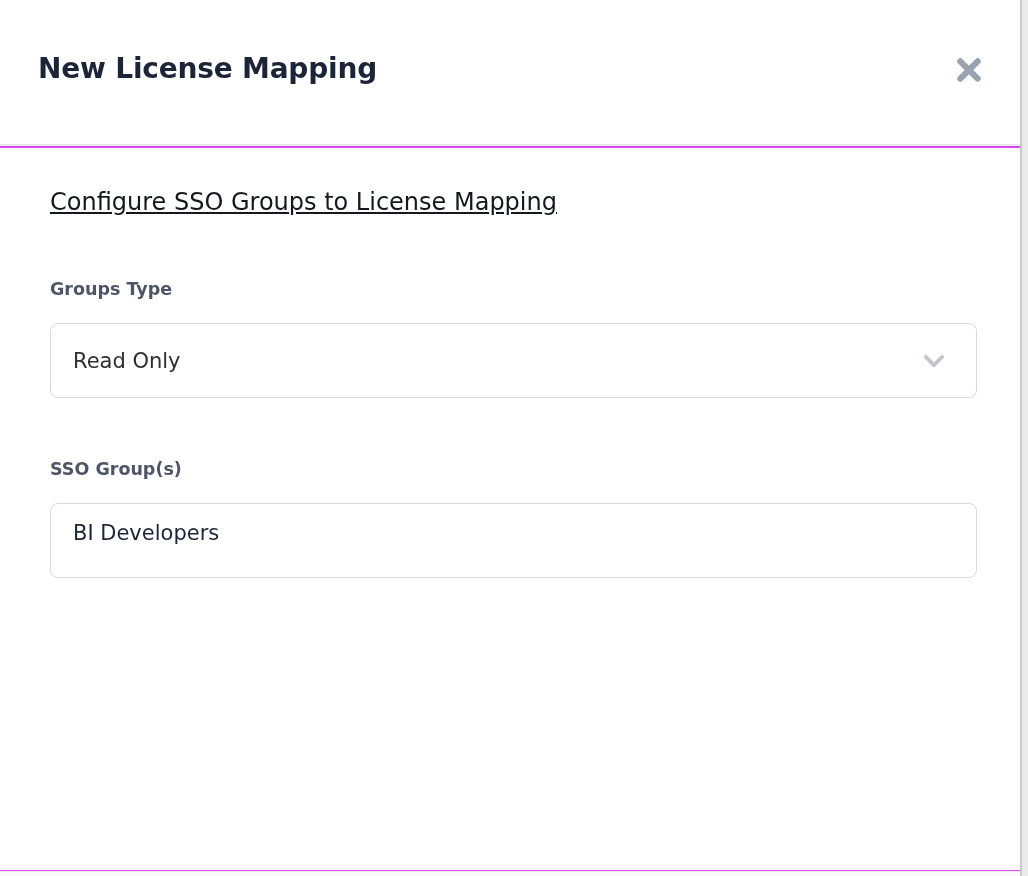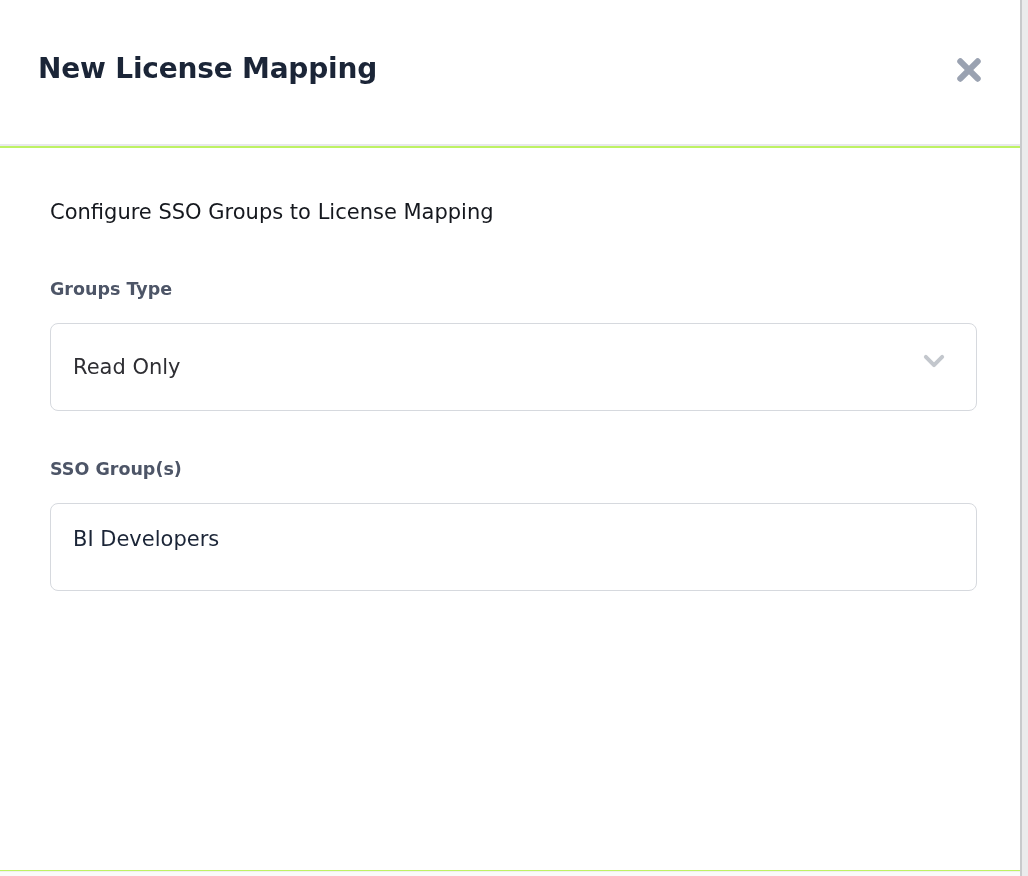--- a/index.html
+++ b/index.html
@@ -5,21 +5,21 @@
   html, body { margin: 0; padding: 0; }
   body {
     font-family: "DejaVu Sans", "Liberation Sans", sans-serif;
     background: #ffffff;
   }
   .screen {
     position: relative;
     width: 1028px;
     height: 876px;
     overflow: hidden;
-    background: #bef264;
+    background: #d946ef;
   }
   
   .backdrop-right {
     position: absolute;
     top: 0; left: 1020px;
     width: 8px; height: 876px;
     background: #ebebec;
     border-left: 2px solid #c9cacc;
     box-sizing: border-box;
   }
@@ -79,38 +79,39 @@
   }
   
   .modal-body {
     position: absolute;
     left: 0; top: 148px;
     width: 1020px; height: 722px;
     background: #ffffff;
   }
   .config-heading {
     position: absolute;
-    left: 50px; top: 52px;
-    font-size: 21px;
+    left: 50px; top: 40px;
+    font-size: 24px;
     color: #15181e;
+    text-decoration: underline;
   }
   .field-label {
     position: absolute;
     left: 50px;
     font-size: 17.5px;
     font-weight: 700;
     color: #4d5567;
   }
   .label-license { top: 131px; }
   .label-sso { top: 311px; }
   .field-box {
     position: absolute;
     left: 50px;
     width: 927px;
-    height: 88px;
+    height: 75px;
     box-sizing: border-box;
     border: 1px solid #d6d9de;
     border-radius: 8px;
     background: #ffffff;
   }
   .license-select {
     top: 175px;
     display: flex;
     align-items: center;
     cursor: pointer;

